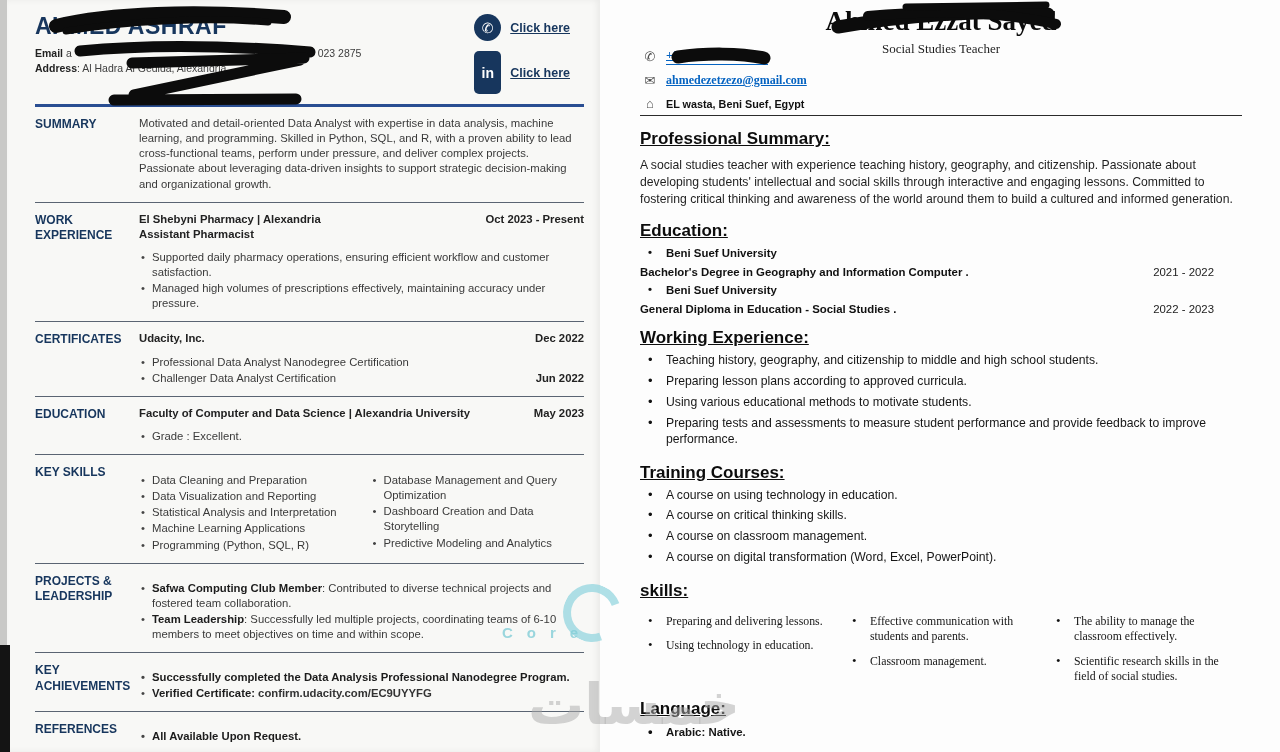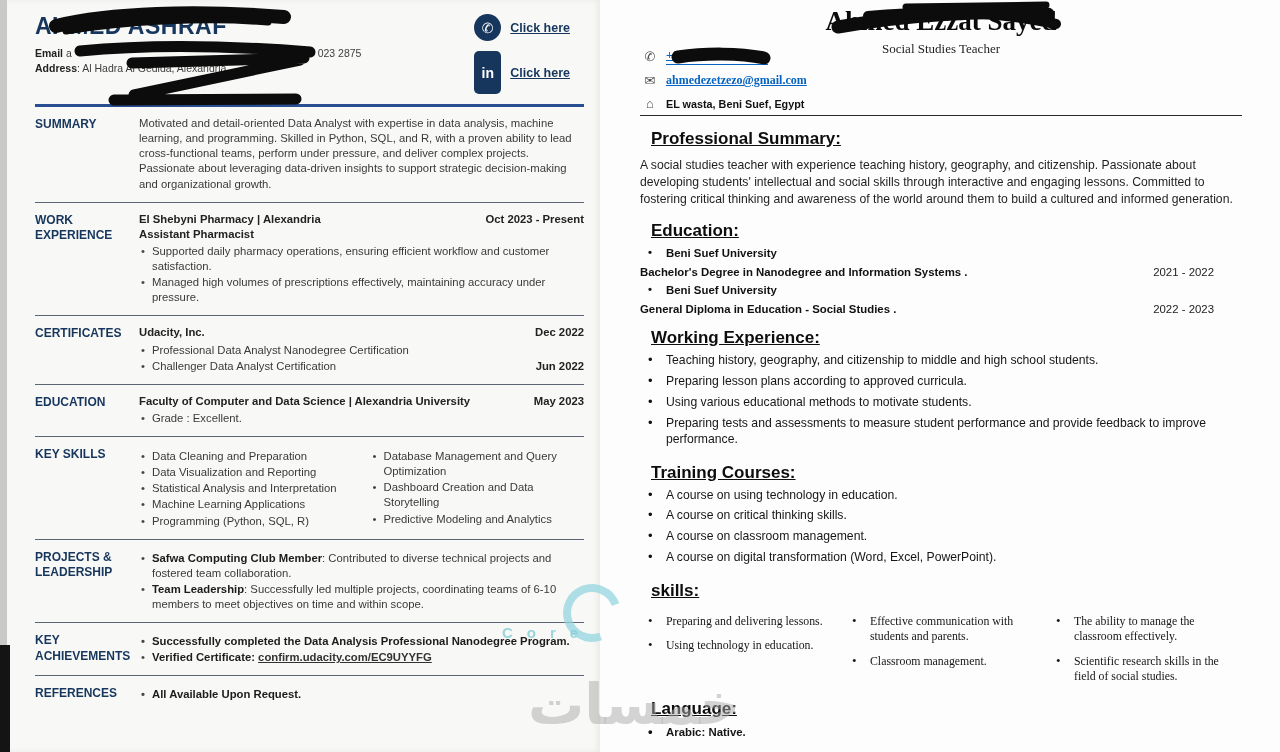--- a/index.html
+++ b/index.html
@@ -28,45 +28,45 @@
   .lp-rule { border-top:3px solid #2a4e92; margin:10px 0 0 0; }
 
   .lp-sec { display:flex; padding:9px 0 10px 0; border-bottom:1px solid #5a6472; }
   .lp-sec.last { border-bottom:none; }
   .lp-label { width:104px; flex:none; color:#17365d; font-weight:800; font-size:12px; line-height:1.3; padding-top:1px; }
   .lp-body { flex:1; font-size:11.3px; color:#3a3a3a; line-height:1.34; }
   .lp-row { display:flex; justify-content:space-between; gap:8px; }
   .lp-org { font-weight:700; color:#222; }
   .lp-date { font-weight:700; color:#222; white-space:nowrap; }
   .lp-role { font-weight:700; color:#222; }
-  ul.dots { list-style:none; margin-top:2px; }
+  ul.dots { list-style:none; margin-top:8px; }
   ul.dots li { position:relative; padding-left:13px; margin-top:1px; }
   ul.dots li::before { content:"•"; position:absolute; left:2px; top:0; color:#444; }
   .skills-cols { display:flex; gap:18px; }
   .skills-cols ul { flex:1; }
   .bold-black { font-weight:700; color:#1c1c1c; }
-  .cert-link { color:#333; text-decoration:underline; cursor:pointer; font-weight:600; }
+  .cert-link { color:#333; cursor:pointer; font-weight:600; }
 
   
   .page-right { position:absolute; left:600px; top:0; width:680px; height:752px;
     background:#fdfdfd; z-index:3; padding:6px 38px 0 40px; }
   .rp-name { text-align:center; font-family:"Liberation Serif", serif; font-weight:700;
     font-size:27px; color:#0b0b0b; }
   .rp-title { text-align:center; font-family:"Liberation Serif", serif; font-size:13px;
     color:#1e1e1e; margin-top:4px; }
   .rp-contact { position:absolute; left:42px; top:48px; display:flex; flex-direction:column; gap:8px; }
   .rp-contact-row { display:flex; align-items:center; gap:8px; font-size:11px; }
   .rp-cicon { width:16px; color:#4c4c4c; font-size:13px; text-align:center; }
   .rp-link { color:#0563c1; font-weight:700; text-decoration:underline; cursor:pointer;
     font-family:"Liberation Serif", serif; font-size:12px; }
   .rp-phone-link { position:relative; min-width:102px; border-bottom:1.5px solid #0563c1; padding-bottom:1px; }
   .rp-addr { font-weight:700; color:#111; font-size:10.8px; }
   .rp-rule { border-top:1.5px solid #2b2b2b; margin-top:58px; }
 
-  .rp-h { font-size:17px; font-weight:800; color:#0d0d0d; text-decoration:underline; margin-top:13px;margin-left:11px; }
+  .rp-h { font-size:17px; font-weight:800; color:#0d0d0d; text-decoration:underline; margin-top:13px; }
   .rp-h.sp { margin-top:15px; }
   .rp-p { font-size:12.2px; color:#1f1f1f; line-height:1.4; margin-top:8px; }
   ul.rdots { list-style:none; }
   ul.rdots li { position:relative; padding-left:26px; margin-top:5px; font-size:12.2px; color:#161616; line-height:1.3; }
   ul.rdots li::before { content:"•"; position:absolute; left:8px; top:-1px; font-size:13px; color:#111; }
   .edu-item { margin-top:6px; }
   .edu-school { position:relative; padding-left:26px; font-weight:700; font-size:11.4px; color:#111; }
   .edu-school::before { content:"•"; position:absolute; left:8px; top:-1px; }
   .edu-row { display:flex; justify-content:space-between; margin-top:7px; }
   .edu-degree { font-weight:700; font-size:11.4px; color:#111; }
@@ -251,21 +251,21 @@
 
     <div class="rp-h">Professional Summary:</div>
     <div class="rp-p">A social studies teacher with experience teaching history, geography, and citizenship. Passionate about developing students' intellectual and social skills through interactive and engaging lessons. Committed to fostering critical thinking and awareness of the world around them to build a cultured and informed generation.</div>
 
     <div class="rp-h">Education:</div>
     <div>
 
         <div class="edu-item">
           <div class="edu-school">Beni Suef University</div>
           <div class="edu-row">
-            <span class="edu-degree">Bachelor's Degree in Nanodegree and Information Systems .</span>
+            <span class="edu-degree">Bachelor's Degree in Geography and Information Computer .</span>
             <span class="edu-dates">2021 -  2022</span>
           </div>
         </div>
 
         <div class="edu-item">
           <div class="edu-school">Beni Suef University</div>
           <div class="edu-row">
             <span class="edu-degree">General Diploma in Education - Social Studies .</span>
             <span class="edu-dates">2022 - 2023</span>
           </div>

